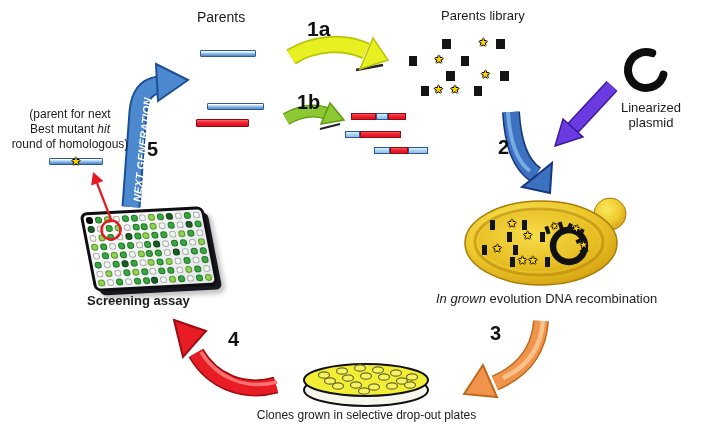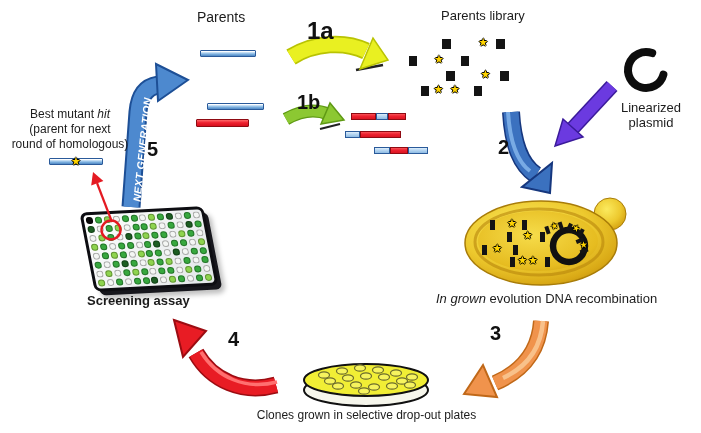--- a/index.html
+++ b/index.html
@@ -148,26 +148,26 @@
   <div class="lbl" style="left:197px;top:9px;font-size:14px;">Parents</div>
   <div class="lbl" style="left:441px;top:8px;">Parents library</div>
   <div id="linearized-label">
     <div>Linearized</div>
     <div>plasmid</div>
   </div>
   <div class="lbl" style="left:436px;top:291px;"><i>In grown</i><span> evolution DNA recombination</span></div>
   <div class="lbl" style="left:240px;top:408px;width:253px;text-align:center;font-size:12px;">Clones grown in selective drop-out plates</div>
   <div class="lbl" style="left:87px;top:293px;font-weight:bold;">Screening assay</div>
   <div id="best-label">
+    <div>(parent for next</div>
     <div><span>Best mutant </span><i>hit</i></div>
-    <div>(parent for next</div>
     <div>round of homologous)</div>
   </div>
 
-  <div class="num" style="left:307px;top:17px;font-size:24px;">1a</div>
+  <div class="num" style="left:307px;top:17px;font-size:21px;">1a</div>
   <div class="num" style="left:297px;top:91px;text-align:center;">1b</div>
   <div class="num" style="left:498px;top:136px;">2</div>
   <div class="num" style="left:490px;top:322px;">3</div>
   <div class="num" style="left:228px;top:328px;">4</div>
   <div class="num" style="left:147px;top:138px;">5</div>
 
   <div id="plate">
     <div id="wells">
         <div class="well-row">
           <div class="well" style="background: rgb(10, 10, 10);"></div>

